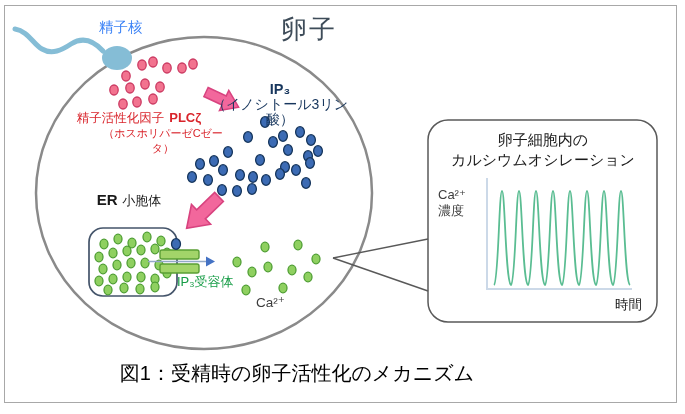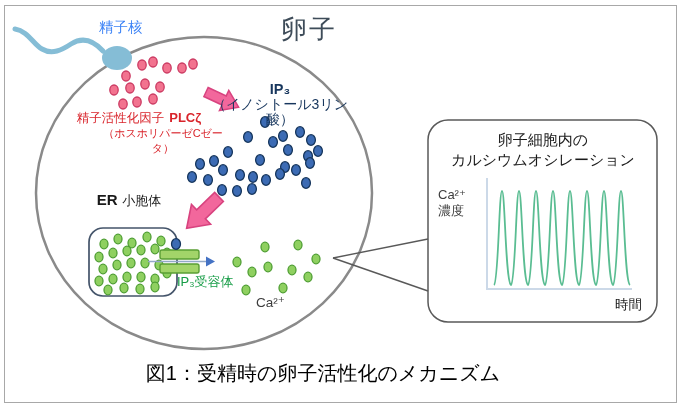--- a/index.html
+++ b/index.html
@@ -21,21 +21,21 @@
   .ip3 .l2{font-size:14px;}
   .er{width:134px;line-height:15px;}
   .er .nm{font-size:15px;font-weight:bold;margin-top:46px;}
   .er .sfx{font-size:13px;font-family:Liberation Serif, serif;}
   .er .l2{font-size:11.5px;}
   .receptor{font-size:13px;font-weight:normal;color:#169c46;}
   .ca{font-size:13.5px;color:#3d3d3d;}
   .callout-title{width:226px;font-size:15px;line-height:20px;}
   .ylab{font-size:13px;color:#3d3d3d;line-height:16px;}
   .xlab{font-size:13.5px;}
-  .caption{width:594px;text-align:center;font-size:20px;color:#000;padding-left:26px;}
+  .caption{width:594px;text-align:center;font-size:20px;color:#000;}
 </style>
 </head>
 <body>
 
 <div class="frame"></div>
 
 <svg class="canvas" width="685" height="414" viewBox="0 0 685 414">
 
   <ellipse cx="204" cy="193" rx="168" ry="156" fill="none" stroke="#8a8a8a" stroke-width="2.5"></ellipse>
 

